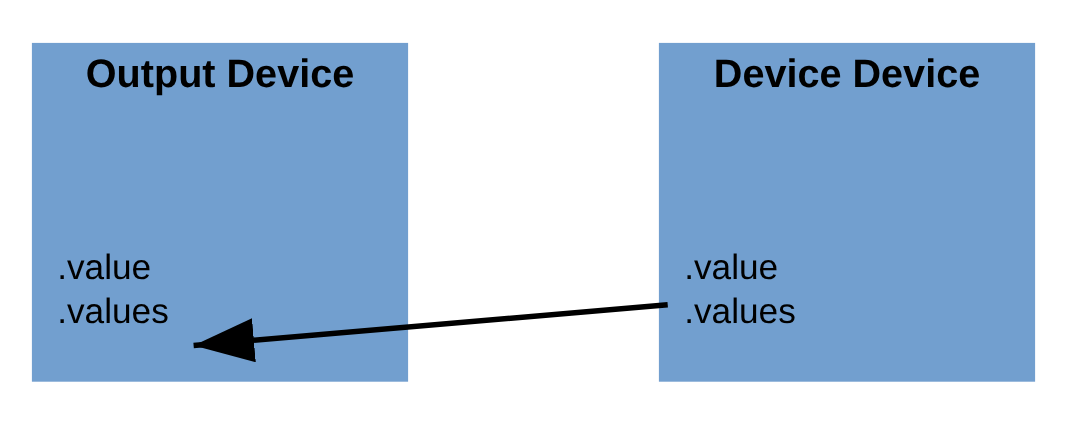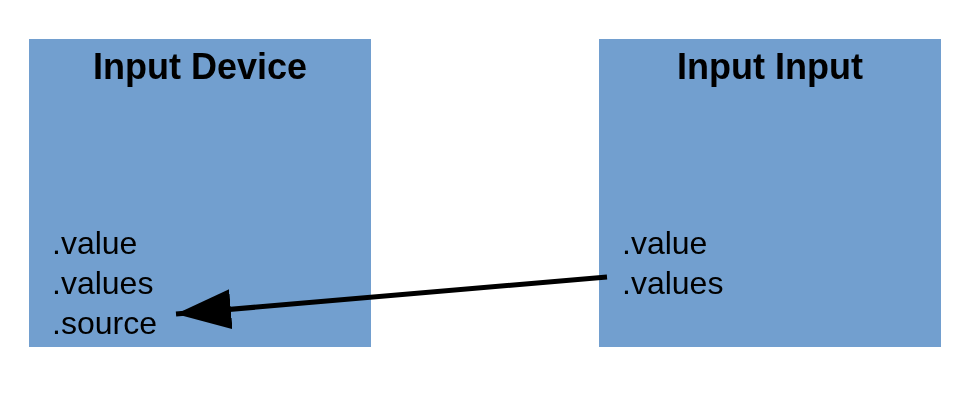--- a/index.html
+++ b/index.html
@@ -53,30 +53,29 @@
     height: 406px;
     pointer-events: none;
   }
 </style>
 </head>
 <body>
 
 <div class="canvas">
 
   <div class="device-box output">
-    <div class="device-title">Input Device</div>
+    <div class="device-title">Output Device</div>
     <ul class="props">
       <li>.value</li>
       <li>.values</li>
-      <li>.source</li>
     </ul>
   </div>
 
   <div class="device-box input">
-    <div class="device-title">Input Input</div>
+    <div class="device-title">Device Device</div>
     <ul class="props">
       <li>.value</li>
       <li>.values</li>
     </ul>
   </div>
 
   <svg class="connector-svg" viewBox="0 0 974 406">
     <defs>
       <marker id="arrowhead" viewBox="0 0 11 8" markerWidth="11" markerHeight="8" refX="11" refY="4" orient="auto">
         <path d="M0,0 L11,4 L0,8 Z" fill="#000000"></path>

